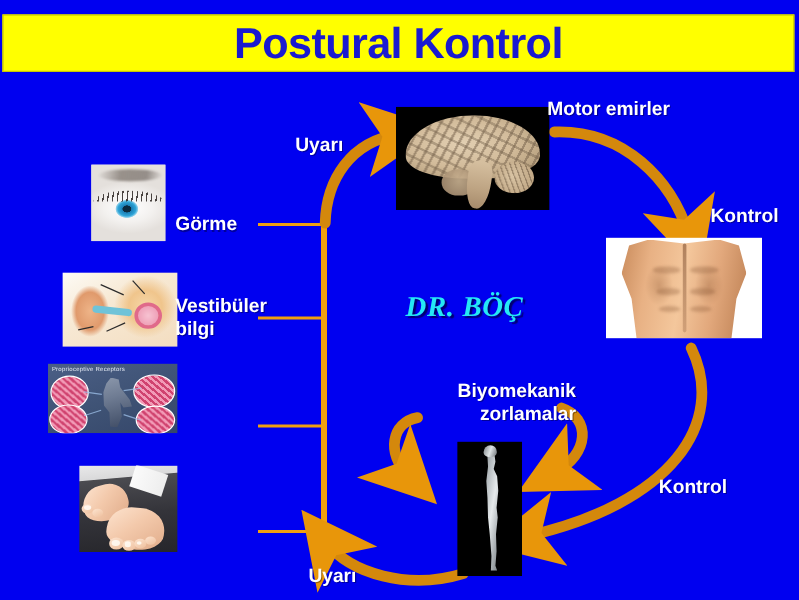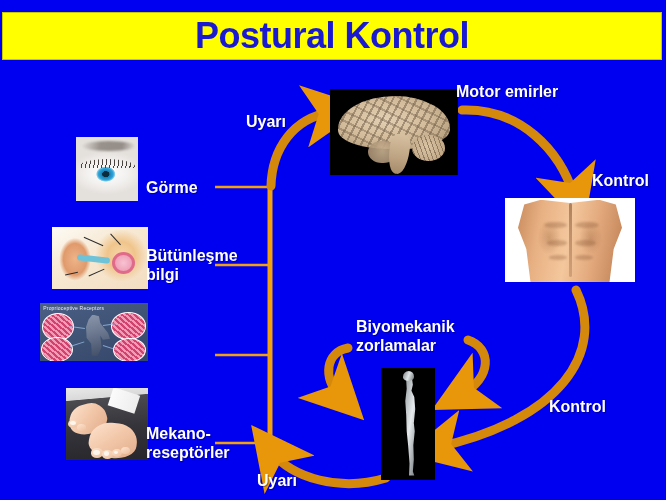--- a/index.html
+++ b/index.html
@@ -373,24 +373,22 @@
     <div class="toe" style="left:44%; top:86%; width:13%; height:12%;"></div>
     <div class="toe" style="left:56%; top:85%; width:12%; height:11%;"></div>
     <div class="toe" style="left:67%; top:82%; width:11%; height:10%;"></div>
     <div class="nail" style="left:5%;  top:46%; width:7%; height:6%;"></div>
     <div class="nail" style="left:33%; top:86%; width:8%; height:7%;"></div>
     <div class="nail" style="left:46%; top:88%; width:7%; height:6%;"></div>
     <div class="nail" style="left:58%; top:87%; width:6%; height:5%;"></div>
   </div>
 
   <div class="label" style="left:146px; top:178px;">Görme</div>
-  <div class="label" style="left:146px; top:246px;">Bütünleşme
+  <div class="label" style="left:146px; top:246px;">Vestibüler
 bilgi</div>
-  <div class="label" style="left:146px; top:424px;">Mekano-
-reseptörler</div>
 
   <div class="photo" style="left:330px; top:89px; width:128px; height:86px;">
     <div class="brain-bg"></div>
     <div class="brain-cortex"></div>
     <div class="brain-mid"></div>
     <div class="brain-cereb"></div>
     <div class="brain-stem"></div>
   </div>
 
   <div class="photo" style="left:505px; top:198px; width:130px; height:84px;">
@@ -413,19 +411,20 @@
 
   <div class="label" style="left:246px; top:112px;">Uyarı</div>
 
 
   <div class="label" style="left:456px; top:82px;">Motor emirler</div>
 
   <div class="label" style="left:592px; top:171px;">Kontrol</div>
 
   <div class="label" style="left:549px; top:397px;">Kontrol</div>
 
-  <div class="label" style="left:356px; top:317px; text-align:left; width:124px;">Biyomekanik
+  <div class="label" style="left:356px; top:317px; text-align:right; width:124px;">Biyomekanik
 zorlamalar</div>
 
   <div class="label" style="left:257px; top:471px;">Uyarı</div>
 
+  <div id="watermark">DR. BÖÇ</div>
 
 </div>
 
 </body></html>

